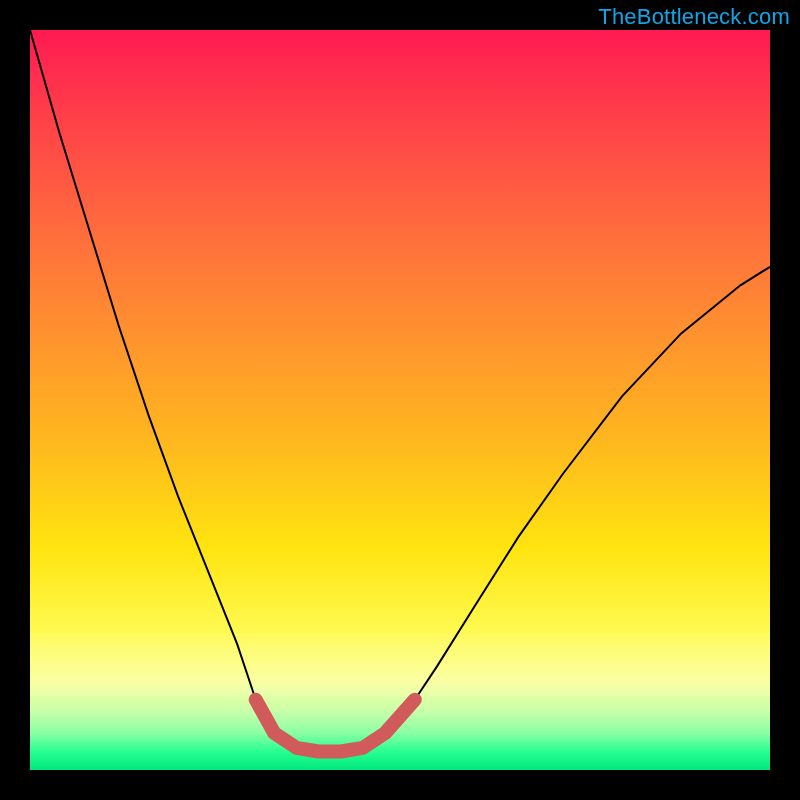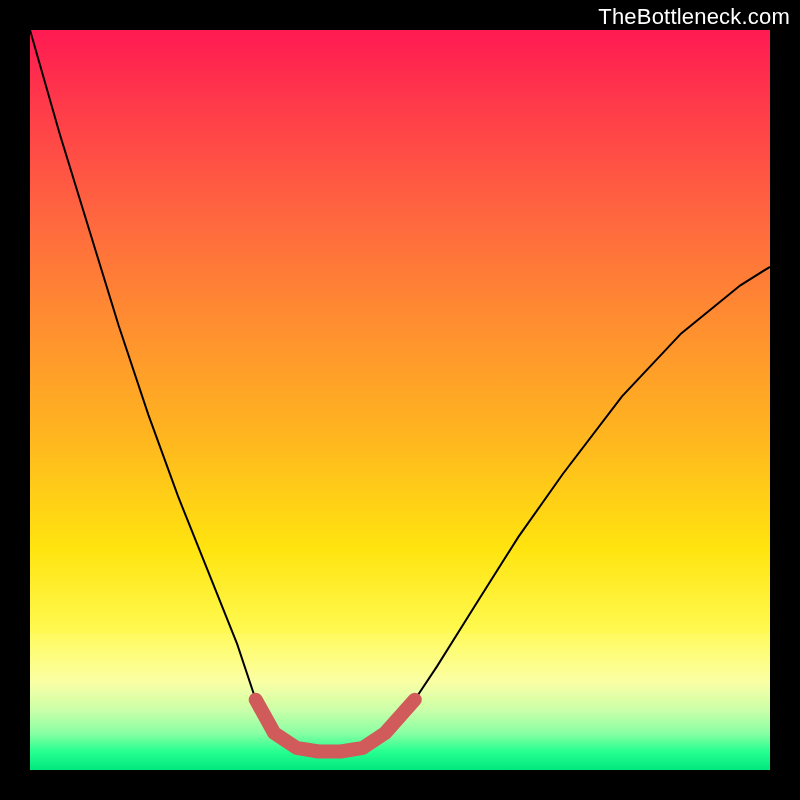--- a/index.html
+++ b/index.html
@@ -57,21 +57,21 @@
     left: 30px;
     top: 30px;
     width: 740px;
     height: 740px;
     overflow: visible;
   }
   .watermark {
     position: absolute;
     top: 4px;
     right: 10px;
-    color: #ffffff;
+    color: #0ea5e9;
     font-size: 22px;
     letter-spacing: 0.2px;
     user-select: none;
     text-align: right;
   }
 </style>
 </head>
 <body>
 
 <div class="frame">

